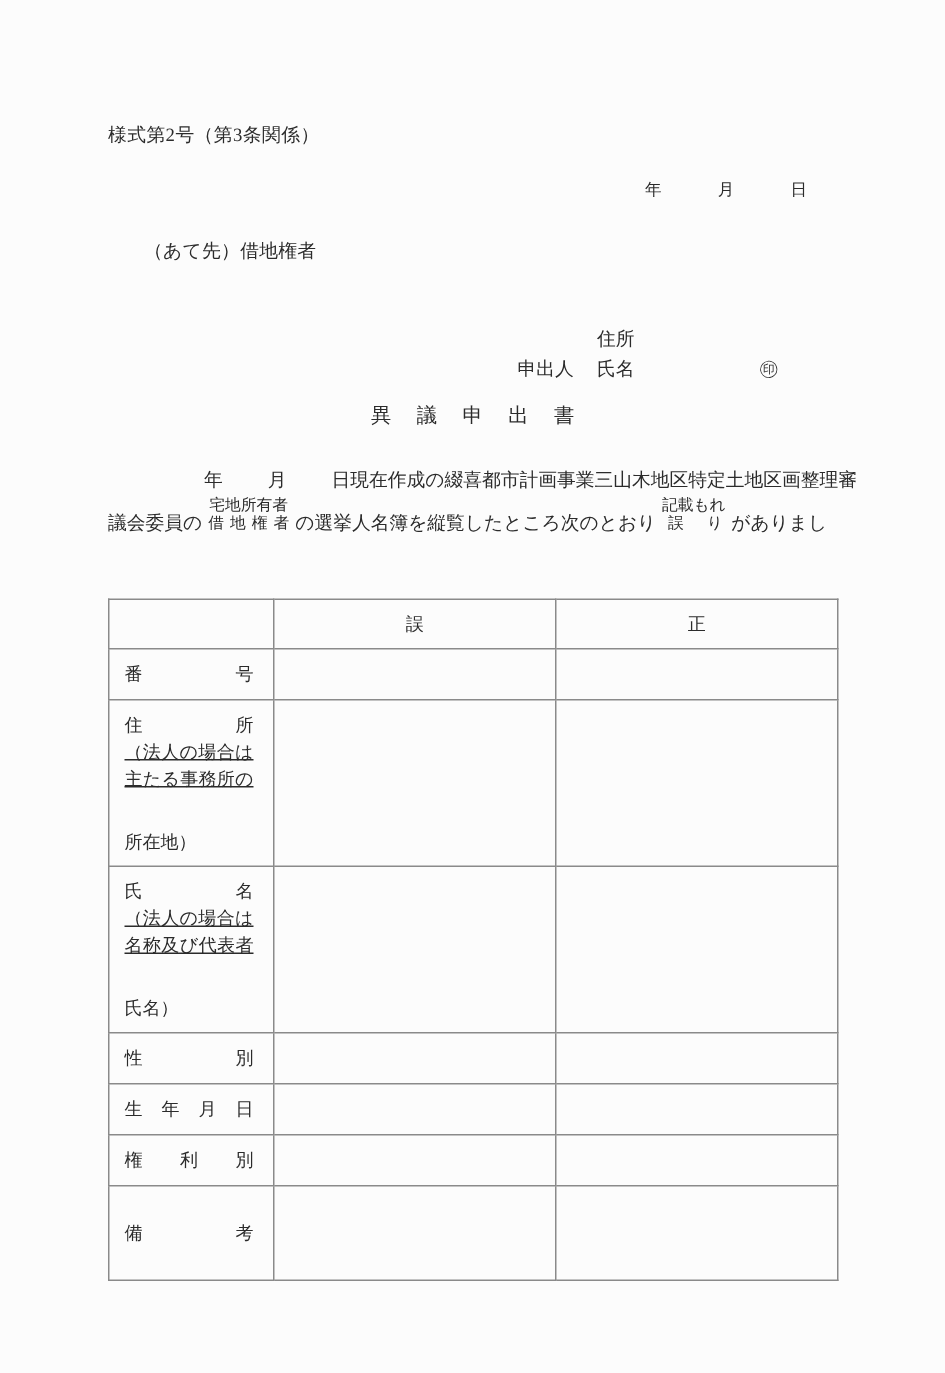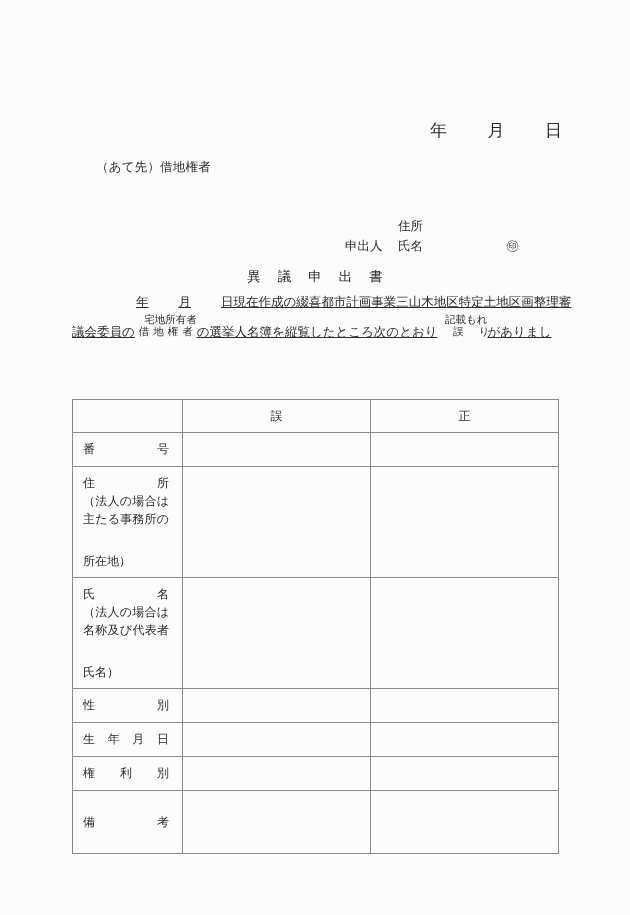--- a/index.html
+++ b/index.html
@@ -28,21 +28,21 @@
     left: 72px;
     top: 82px;
     font-size: 12.5px;
     letter-spacing: 0.3px;
     white-space: nowrap;
   }
   .date-line {
     position: absolute;
     left: 430px;
     top: 119px;
-    font-size: 17px;
+    font-size: 11px;
     white-space: nowrap;
   }
   .date-line .dc {
     display: inline-block;
   }
   .date-line .gap-y { width: 32px; }
   .date-line .gap-m { width: 32px; }
 
   .addressee {
     position: absolute;
@@ -101,25 +101,24 @@
     text-align: center;
     font-size: 13.5px;
     letter-spacing: 17px;
     text-indent: 17px;
   }
 
   
   .body-text {
     position: absolute;
     left: 72px;
-    top: 289px;
+    top: 307px;
     width: 490px;
     font-size: 12.5px;
     line-height: 26px;
-    text-decoration: underline;
   }
   .body-text .ln {
     display: block;
     white-space: nowrap;
     height: 26px;
   }
   .body-text .indent {
     display: inline-block;
     width: 64px;
   }
@@ -133,21 +132,20 @@
     vertical-align: baseline;
     font-size: 10.5px;
     line-height: 11.5px;
     text-align: center;
     top: -1px;
   }
   .stack .up,
   .stack .dn {
     display: block;
     white-space: nowrap;
-    text-align: right;
   }
   .stack-owner { width: 62px; }
   .stack-owner .dn { letter-spacing: 4px; text-indent: 4px; }
   .stack-err { width: 50px; }
   .stack-err .dn { letter-spacing: 0; }
   .stack-err .dn i {
     font-style: normal;
     display: inline-block;
     width: 26px;
   }
@@ -193,34 +191,36 @@
     white-space: nowrap;
     margin-top: 24px;
   }
   .sub-just {
     display: block;
     line-height: 18px;
     text-align: justify;
     text-align-last: justify;
     width: 86px;
     white-space: nowrap;
+    text-decoration: underline;
   }
   .r-num   td { height: 33px; }
   .r-addr  td { height: 82px; }
   .r-name  td { height: 82px; }
   .r-sex   td { height: 33px; }
   .r-dob   td { height: 33px; }
   .r-right td { height: 33px; }
   .r-note  td { height: 62px; }
 </style>
 </head>
 <body>
 
 <div class="page">
 
+  <div class="form-no">様式第2号（第3条関係）</div>
 
   <div class="date-line">
     <span class="dc">年</span>
     <span class="dc gap-y"></span>
     <span class="dc">月</span>
     <span class="dc gap-m"></span>
     <span class="dc">日</span>
   </div>
 
   <div class="addressee">（あて先）借地権者</div>

